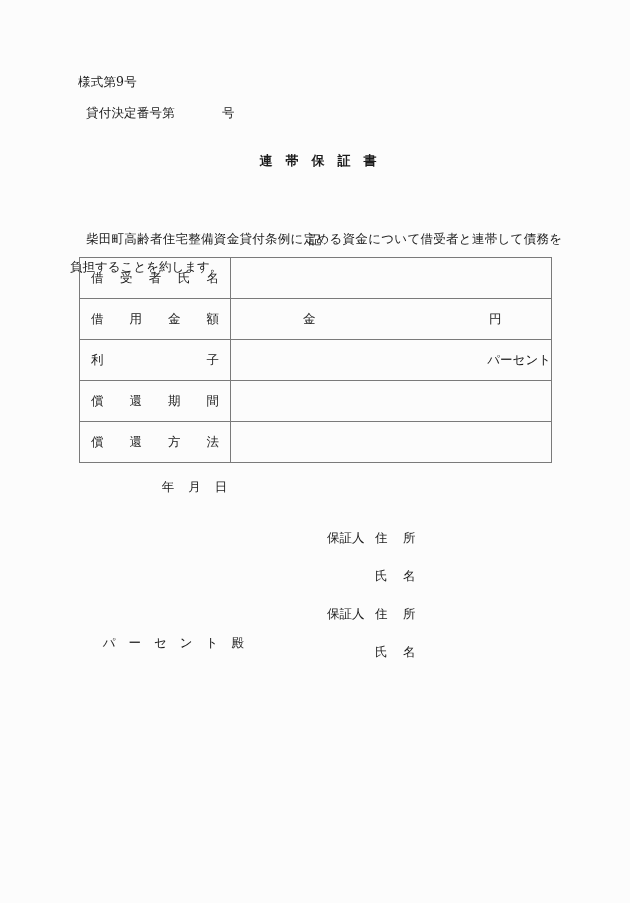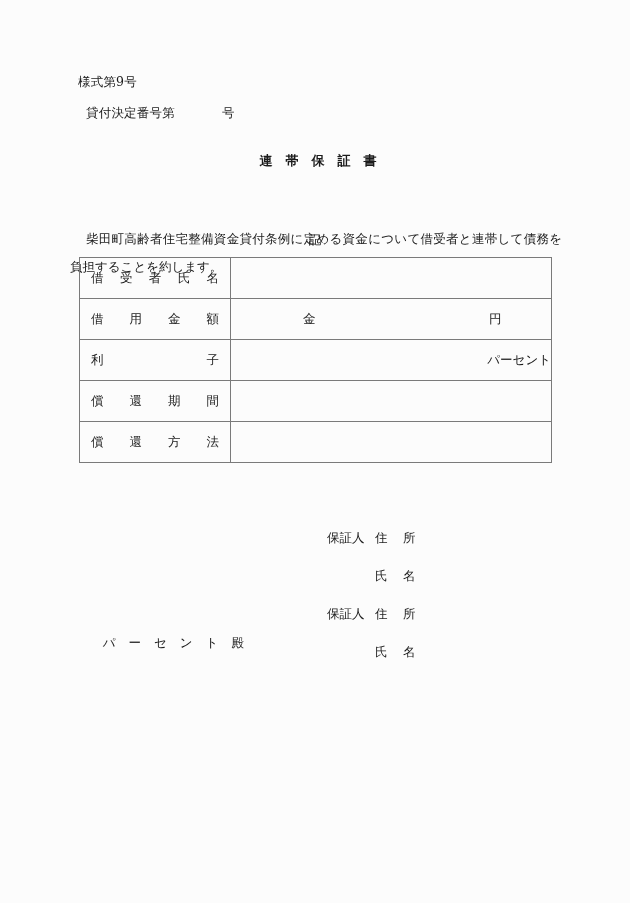--- a/index.html
+++ b/index.html
@@ -238,20 +238,23 @@
         </td>
         <td class="value">
           <span class="val-left"></span>
           <span class="val-right"></span>
           <span class="val-center"></span>
         </td>
       </tr>
     </tbody>
   </table>
 
+  <div class="ln" id="date-line">
+    <span class="g">年</span><span class="g">月</span><span>日</span>
+  </div>
 
   <div id="guarantor-block">
     <div class="grow">
       <span class="who">保証人</span><span class="f1">住</span><span>所</span>
     </div>
     <div class="grow">
       <span class="who"></span><span class="f1">氏</span><span>名</span>
     </div>
     <div class="grow">
       <span class="who">保証人</span><span class="f1">住</span><span>所</span>

